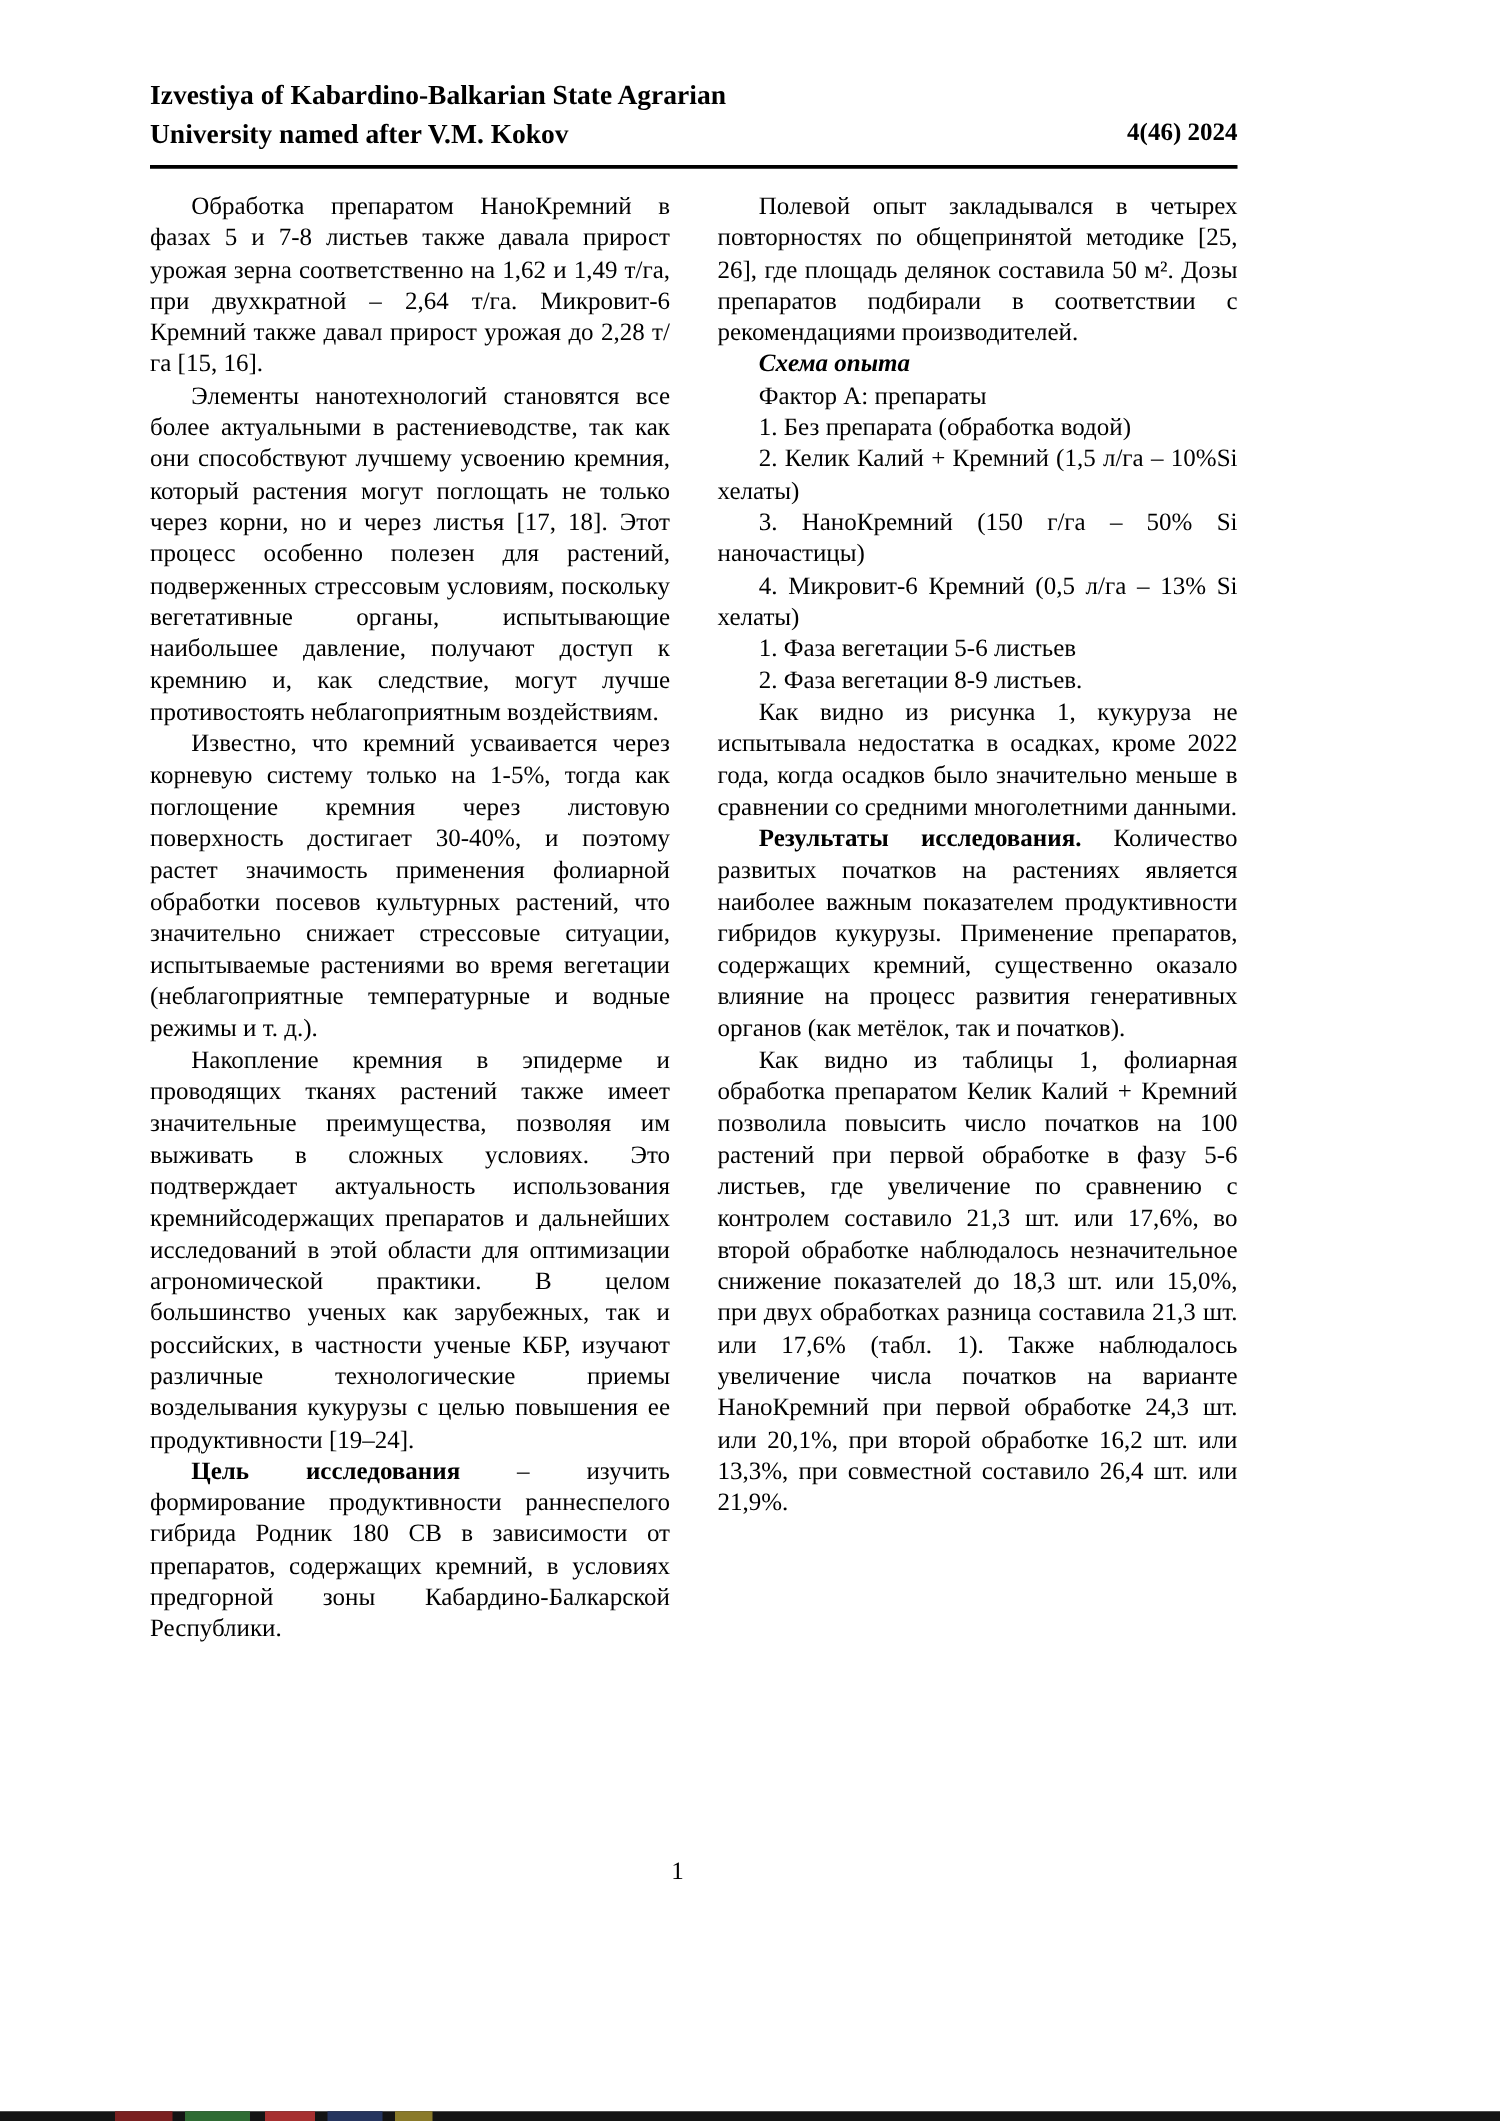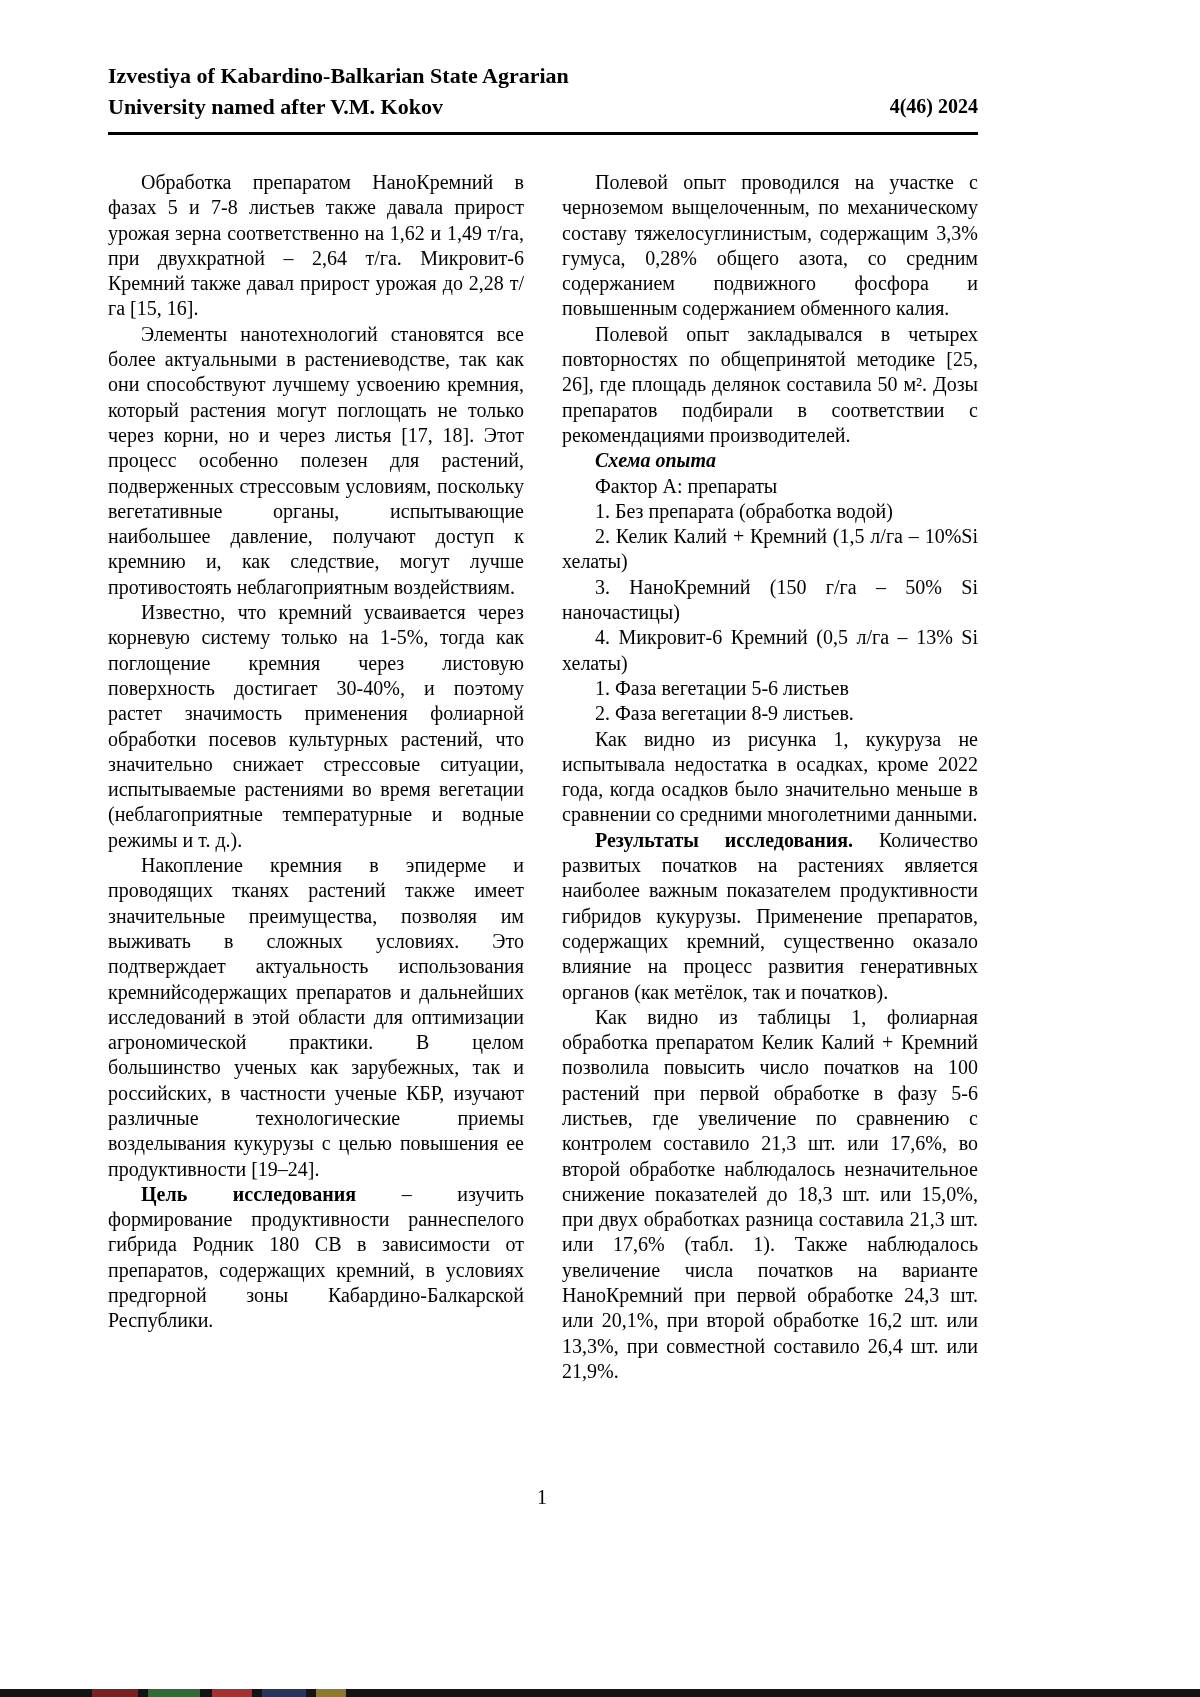--- a/index.html
+++ b/index.html
@@ -8,21 +8,21 @@
     width: 1200px;
     height: 1697px;
     position: relative;
     background: #ffffff;
     color: #000000;
     font-family: "Liberation Serif", "DejaVu Serif", serif;
     overflow: hidden;
   }
   .content {
     position: absolute;
-    left: 108px;
+    left: 120px;
     top: 0;
     width: 870px;
   }
   .header {
     display: flex;
     justify-content: space-between;
     align-items: flex-end;
     margin-top: 60px;
   }
   .journal {
@@ -37,21 +37,21 @@
     white-space: nowrap;
   }
   .rule {
     border: none;
     border-top: 3px solid #000000;
     margin: 10px 0 0 0;
   }
   .columns {
     display: flex;
     gap: 38px;
-    margin-top: 35px;
+    margin-top: 18px;
     text-align: justify;
     font-size: 20px;
     line-height: 25.3px;
   }
   .col {
     width: 416px;
     hyphens: auto;
     -webkit-hyphens: auto;
   }
   .para { margin: 0; text-indent: 33px; }
@@ -93,21 +93,20 @@
 
     <section class="col" lang="ru">
       <p class="para"><span>Обработка препаратом НаноКремний в фазах 5 и 7-8 листьев также давала прирост урожая зерна соответственно на 1,62 и 1,49 т/га, при двухкратной – 2,64 т/га. Микровит-6 Кремний также давал прирост урожая до 2,28 т/га [15, 16].</span></p>
       <p class="para"><span>Элементы нанотехнологий становятся все более актуальными в растениеводстве, так как они способствуют лучшему усвоению кремния, который растения могут поглощать не только через корни, но и через листья [17, 18]. Этот процесс особенно полезен для растений, подверженных стрессовым условиям, поскольку вегетативные органы, испытывающие наибольшее давление, получают доступ к кремнию и, как следствие, могут лучше противостоять неблагоприятным воздействиям.</span></p>
       <p class="para"><span>Известно, что кремний усваивается через корневую систему только на 1-5%, тогда как поглощение кремния через листовую поверхность достигает 30-40%, и поэтому растет значимость применения фолиарной обработки посевов культурных растений, что значительно снижает стрессовые ситуации, испытываемые растениями во время вегетации (неблагоприятные температурные и водные режимы и т. д.).</span></p>
       <p class="para"><span>Накопление кремния в эпидерме и проводящих тканях растений также имеет значительные преимущества, позволяя им выживать в сложных условиях. Это подтверждает актуальность использования кремнийсодержащих препаратов и дальнейших исследований в этой области для оптимизации агрономической практики. В целом большинство ученых как зарубежных, так и российских, в частности ученые КБР, изучают различные технологические приемы возделывания кукурузы с целью повышения ее продуктивности [19–24].</span></p>
       <p class="para"><b>Цель исследования</b><span> – изучить формирование продуктивности раннеспелого гибрида Родник 180 СВ в зависимости от препаратов, содержащих кремний, в условиях предгорной зоны Кабардино-Балкарской Республики.</span></p>
     </section>
 
     <section class="col" lang="ru">
-      <p class="para"><span>Полевой опыт проводился на участке с черноземом выщелоченным, по механическому составу тяжелосуглинистым, содержащим 3,3% гумуса, 0,28% общего азота, со средним содержанием подвижного фосфора и повышенным содержанием обменного калия.</span></p>
       <p class="para"><span>Полевой опыт закладывался в четырех повторностях по общепринятой методике [25, 26], где площадь делянок составила 50 м². Дозы препаратов подбирали в соответствии с рекомендациями производителей.</span></p>
       <p class="para bold"><span>Схема опыта</span></p>
       <p class="para italic"><span>Фактор А: препараты</span></p>
       <p class="para"><span>1. Без препарата (обработка водой)</span></p>
       <p class="para"><span>2. Келик Калий + Кремний (1,5 л/га – 10%Si хелаты)</span></p>
       <p class="para"><span>3. НаноКремний (150 г/га – 50% Si наночастицы)</span></p>
       <p class="para"><span>4. Микровит-6 Кремний (0,5 л/га – 13% Si хелаты)</span></p>
       <p class="para"><span>1. Фаза вегетации 5-6 листьев</span></p>
       <p class="para"><span>2. Фаза вегетации 8-9 листьев.</span></p>
       <p class="para"><span>Как видно из рисунка 1, кукуруза не испытывала недостатка в осадках, кроме 2022 года, когда осадков было значительно меньше в  сравнении со средними многолетними данными.</span></p>

